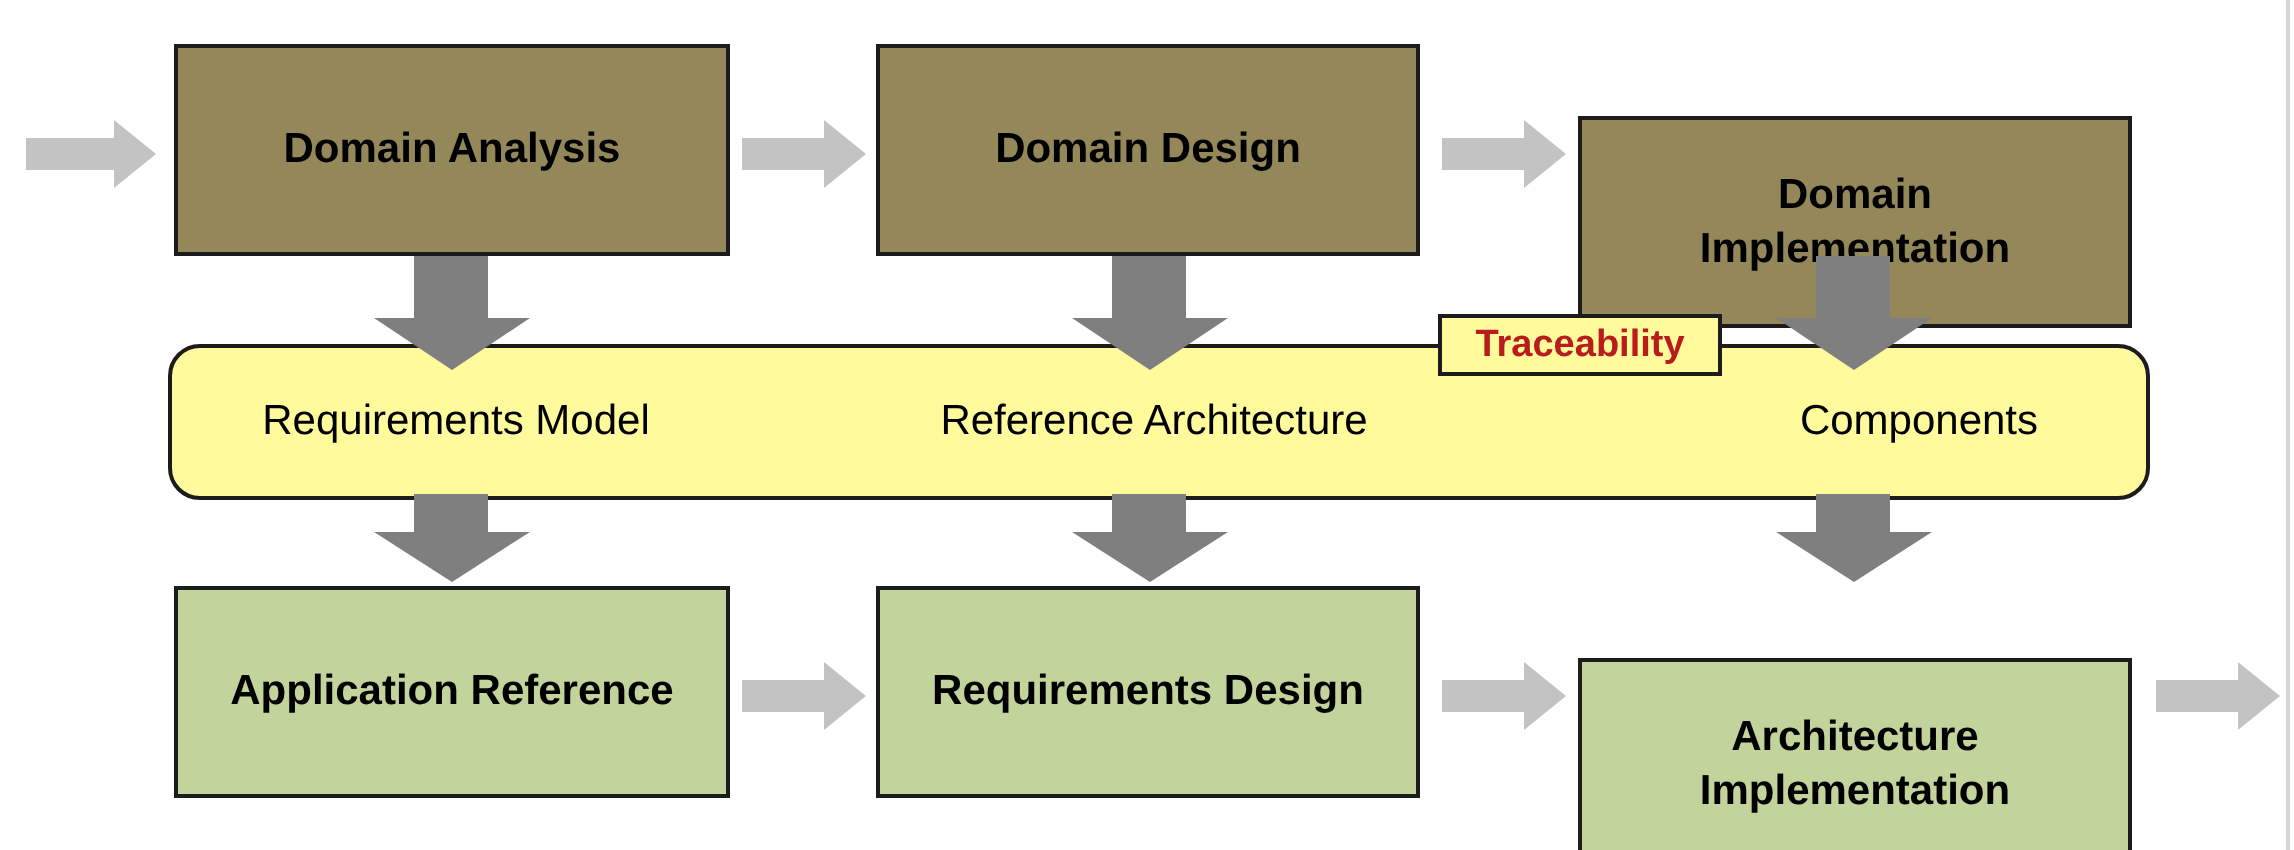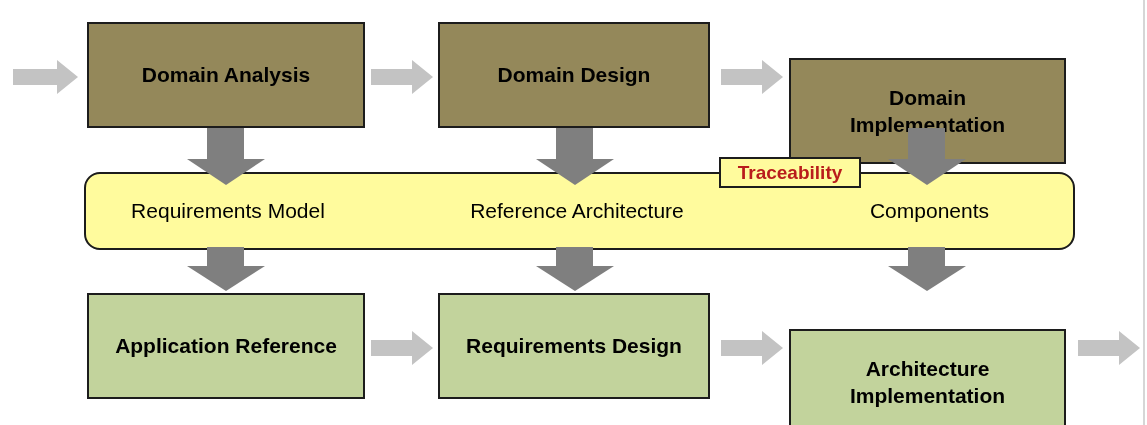--- a/index.html
+++ b/index.html
@@ -41,21 +41,21 @@
     border-radius:16px;
     z-index:1;
   }
   .band-item{
     position:absolute;top:0;height:100%;
     display:flex;align-items:center;justify-content:center;
     font-size:21px;font-weight:400;color:#000;
   }
   .band-item.i1{left:3px;width:278px;}
   .band-item.i2{left:354px;width:274px;}
-  .band-item.i3{left:705px;width:277px;}
+  .band-item.i3{left:735px;width:277px;}
 
   
   .tag{
     position:absolute;
     box-sizing:border-box;
     left:691px;top:157px;width:142px;height:31px;
     background:var(--band,#fffb9d);
     border:2px solid var(--box-border,#1c1c1c);
     display:flex;align-items:center;justify-content:center;
     font-size:19px;font-weight:700;color:#b91c1c;

